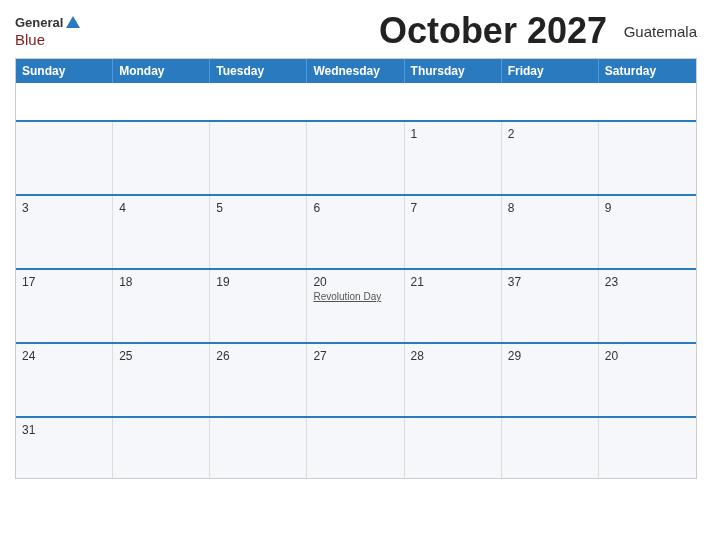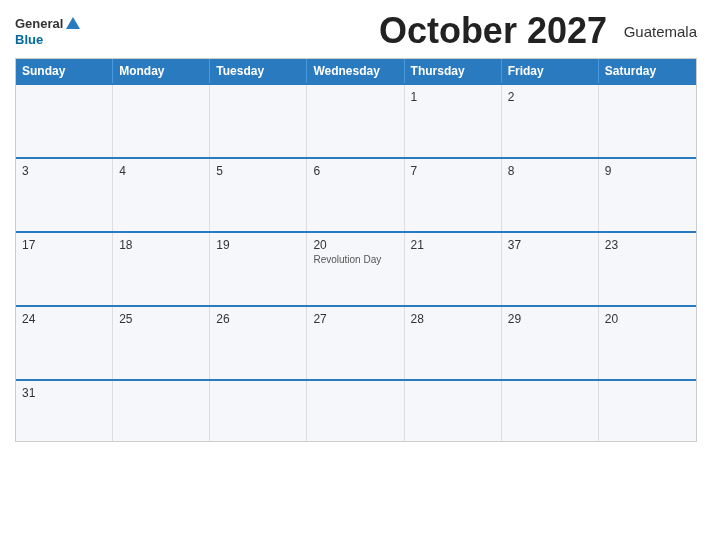--- a/index.html
+++ b/index.html
@@ -30,23 +30,23 @@
       align-items: center;
       gap: 0;
     }
     .logo-text-general {
       font-size: 13px;
       font-weight: bold;
       color: #333;
       line-height: 1.1;
     }
     .logo-text-blue {
-      font-size: 13px;
-      font-weight: bold;
-      color: #0369a1;
+      font-size: 15px;
+      font-weight: normal;
+      color: #7f1d1d;
       line-height: 1.1;
     }
     .logo-icon {
       width: 18px;
       height: 18px;
       margin-left: 1px;
     }
     .logo-stack {
       display: flex;
       flex-direction: column;
@@ -68,20 +68,21 @@
       color: #333;
       min-width: 90px;
       text-align: right;
     }
     
     .calendar {
       flex: 1;
       display: flex;
       flex-direction: column;
       border: 1px solid #ccc;
+      gap: 37px;
     }
     .days-header {
       display: grid;
       grid-template-columns: repeat(7, 1fr);
       background: #2a7abf;
     }
     .day-header {
       color: #fff;
       font-size: 12px;
       font-weight: bold;
@@ -120,20 +121,21 @@
     .cell-number {
       font-size: 12px;
       color: #333;
       font-weight: normal;
     }
     .cell-event {
       font-size: 10px;
       color: #555;
       margin-top: 2px;
       line-height: 1.2;
+      text-decoration: underline;
     }
     .week-last .cell {
       min-height: 60px;
     }
   </style>
 </head>
 <body>
 
 <div class="page">
 

